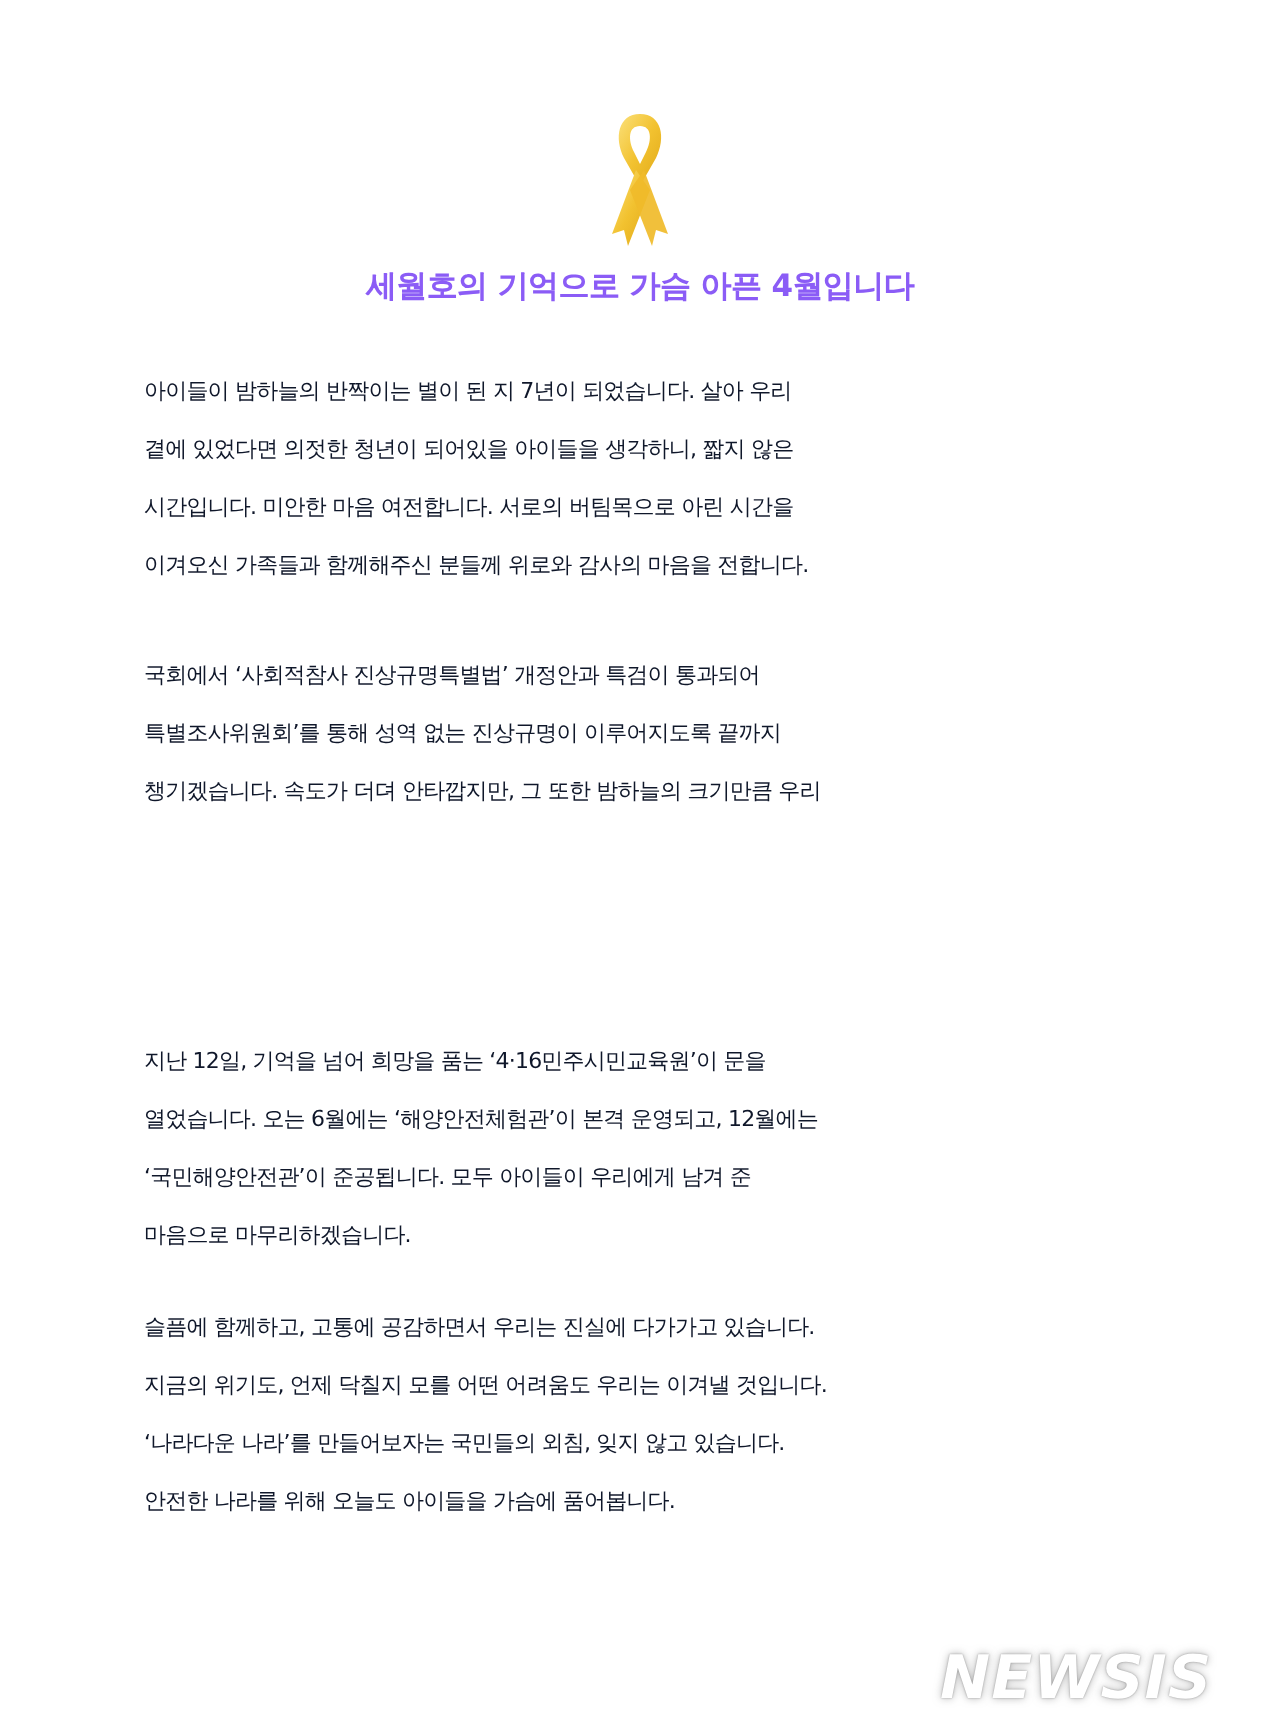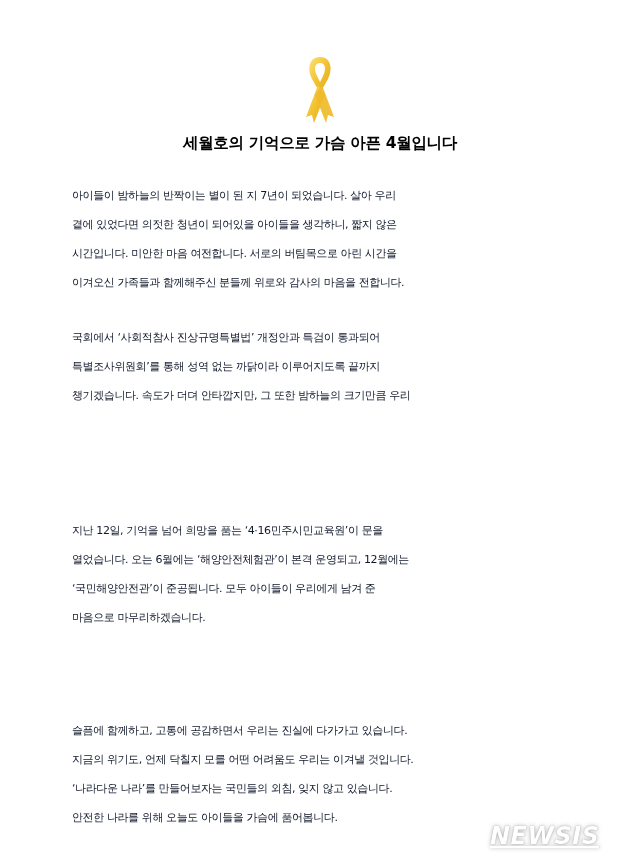--- a/index.html
+++ b/index.html
@@ -23,49 +23,48 @@
       height: 72px;
     }
     .title {
       position: absolute;
       left: 0;
       width: 640px;
       top: 133px;
       text-align: center;
       font-size: 15.5px;
       font-weight: bold;
-      color: #000000;
+      color: #8b5cf6;
       letter-spacing: -0.3px;
     }
     .para {
       position: absolute;
       left: 72px;
       width: 500px;
       margin: 0;
       font-size: 11px;
       line-height: 29px;
       color: #0f172a;
       letter-spacing: -0.4px;
     }
     .para .line {
       display: block;
       white-space: nowrap;
     }
     .watermark {
       position: absolute;
-      left: 490px;
+      left: 470px;
       top: 822px;
       font-family: "DejaVu Sans", sans-serif;
       font-weight: bold;
       font-style: italic;
-      font-size: 24px;
+      font-size: 30px;
       color: #ffffff;
       letter-spacing: 0.5px;
       text-shadow: 0 0 4px rgba(120,120,120,0.55), 0 0 1px rgba(90,90,90,0.6);
-      text-decoration: underline;
     }
   </style>
 </head>
 <body>
 
 <div class="ribbon">
   <svg width="38" height="72" viewBox="0 0 38 72" xmlns="http://www.w3.org/2000/svg">
     <defs>
       <linearGradient id="rg" x1="0" y1="0" x2="1" y2="1">
         <stop offset="0" stop-color="#fbe07a"></stop>
@@ -86,31 +85,31 @@
 
 <p class="para" style="top:181px;">
   <span class="line">아이들이 밤하늘의 반짝이는 별이 된 지 7년이 되었습니다. 살아 우리</span>
   <span class="line">곁에 있었다면 의젓한 청년이 되어있을 아이들을 생각하니, 짧지 않은</span>
   <span class="line">시간입니다. 미안한 마음 여전합니다. 서로의 버팀목으로 아린 시간을</span>
   <span class="line">이겨오신 가족들과 함께해주신 분들께 위로와 감사의 마음을 전합니다.</span>
 </p>
 
 <p class="para" style="top:323px;">
   <span class="line">국회에서 ‘사회적참사 진상규명특별법’ 개정안과 특검이 통과되어</span>
-  <span class="line">특별조사위원회’를 통해 성역 없는 까닭이라 이루어지도록 끝까지</span>
+  <span class="line">특별조사위원회’를 통해 성역 없는 진상규명이 이루어지도록 끝까지</span>
   <span class="line">챙기겠습니다. 속도가 더뎌 안타깝지만, 그 또한 밤하늘의 크기만큼 우리</span>
 </p>
 
 <p class="para" style="top:516px;">
   <span class="line">지난 12일, 기억을 넘어 희망을 품는 ‘4·16민주시민교육원’이 문을</span>
   <span class="line">열었습니다. 오는 6월에는 ‘해양안전체험관’이 본격 운영되고, 12월에는</span>
   <span class="line">‘국민해양안전관’이 준공됩니다. 모두 아이들이 우리에게 남겨 준</span>
   <span class="line">마음으로 마무리하겠습니다.</span>
 </p>
 
-<p class="para" style="top:716px;">
+<p class="para" style="top:649px;">
   <span class="line">슬픔에 함께하고, 고통에 공감하면서 우리는 진실에 다가가고 있습니다.</span>
   <span class="line">지금의 위기도, 언제 닥칠지 모를 어떤 어려움도 우리는 이겨낼 것입니다.</span>
   <span class="line">‘나라다운 나라’를 만들어보자는 국민들의 외침, 잊지 않고 있습니다.</span>
   <span class="line">안전한 나라를 위해 오늘도 아이들을 가슴에 품어봅니다.</span>
 </p>
 
 <div class="watermark">NEWSIS</div>
 
 </body></html>

